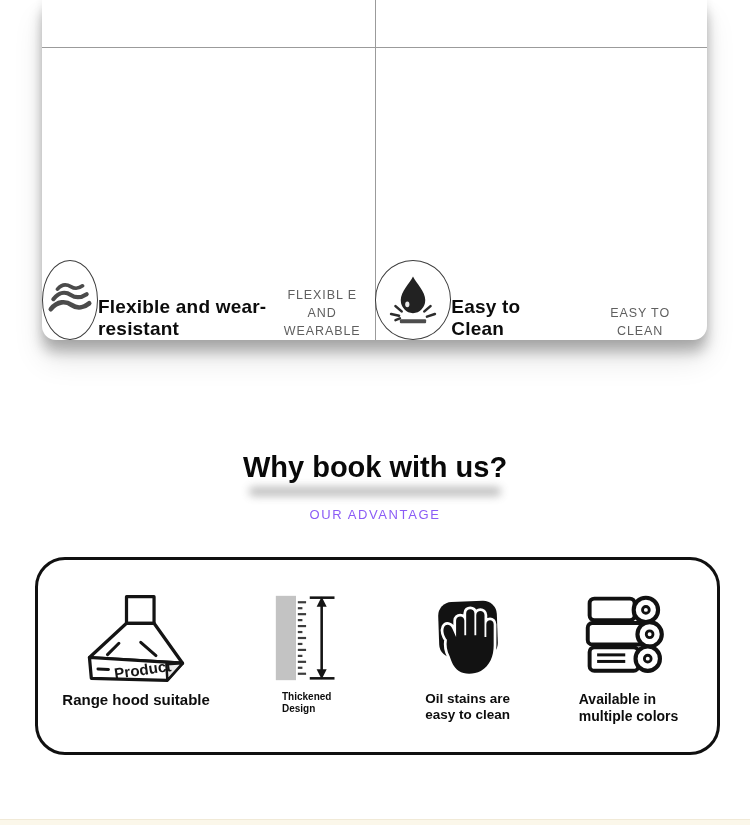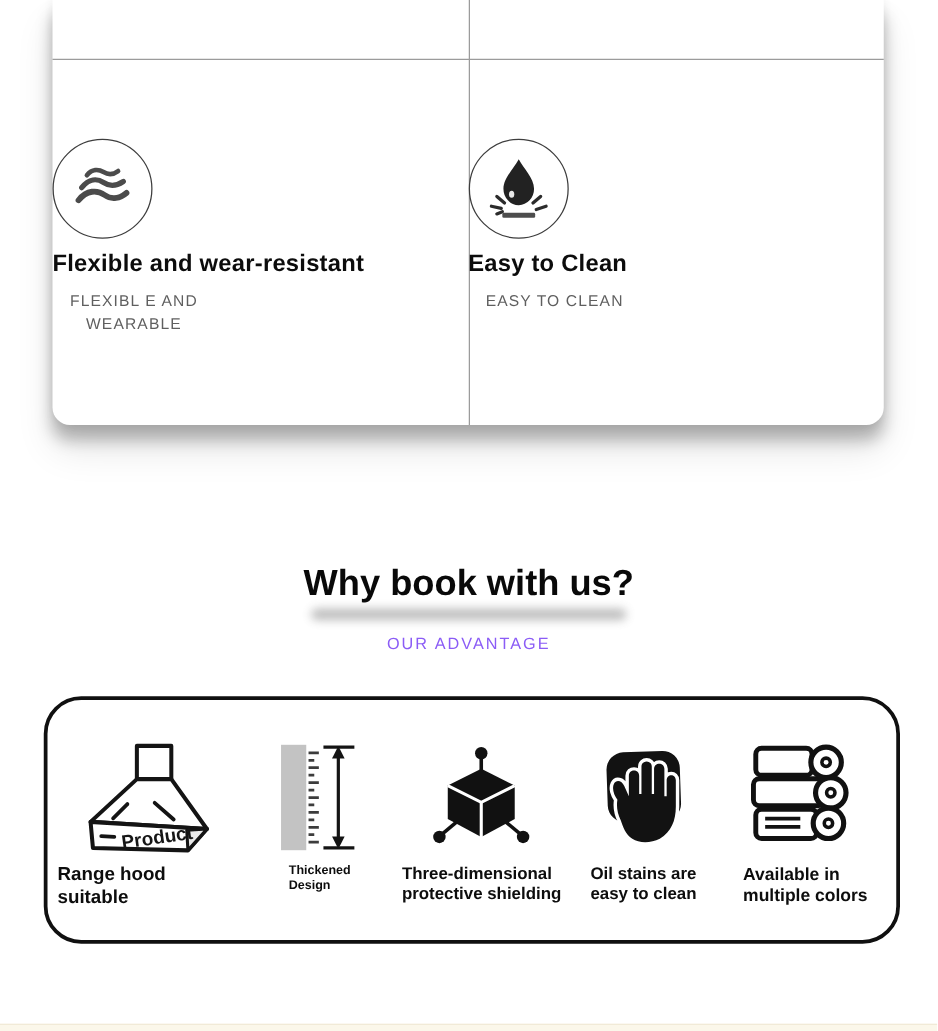--- a/index.html
+++ b/index.html
@@ -6,21 +6,21 @@
   .page{position:relative;width:750px;height:825px;background:#ffffff;overflow:hidden;
         font-family:"Liberation Sans",sans-serif;color:#0d0d0d;}
 
   
   .sheet{position:absolute;left:42px;top:0;width:665px;height:340px;background:#fff;
          border-radius:0 0 14px 14px;
          box-shadow:0 12px 13px rgba(0,0,0,.26),0 20px 30px rgba(0,0,0,.10),0 0 8px rgba(0,0,0,.07);}
   .vrule{position:absolute;left:50%;top:0;bottom:0;width:1.3px;background:#9b9b9b;}
   .hrule{position:absolute;top:47px;left:0;right:0;height:1.3px;background:#9b9b9b;}
   .cards-row{position:absolute;top:48px;left:0;right:0;bottom:0;display:flex;}
-  .card{flex:1;display:flex;flex-direction:column;align-items:flex-start;padding-top:63px;}
+  .card{flex:1;display:flex;flex-direction:row;align-items:flex-end;padding-top:63px;}
   .circle{width:78px;height:78px;border:1.6px solid #3d3d3d;border-radius:50%;
           display:flex;align-items:center;justify-content:center;background:#fff;}
   .card h3{margin:10px 0 0;font-size:19px;font-weight:700;color:#0c0c0c;letter-spacing:.2px;}
   .card .sub{margin:9px 14px 0;font-size:12.5px;color:#5f5f5f;letter-spacing:.9px;line-height:1.45;
              text-align:center;white-space:pre-line;}
 
   
   .why{position:absolute;top:451px;left:0;width:100%;text-align:center;}
   .why h2{margin:0;font-size:29px;font-weight:700;color:#090909;}
   .why-shadow{width:252px;height:9px;margin:3px auto 0;background:#6b6b6b;opacity:.45;
@@ -28,21 +28,21 @@
   .why-sub{margin-top:11px;font-size:13px;color:#8b5cf6;letter-spacing:1.6px;}
 
   
   .adv-box{position:absolute;left:35px;top:557px;width:685px;height:198px;
            border:3px solid #101010;border-radius:30px;box-sizing:border-box;
            display:flex;padding:0 8px;background:#fff;}
   .adv-col{flex:1;display:flex;flex-direction:column;align-items:center;padding-top:28px;}
   .adv-col.first{flex:1.12;}
   .icon-box{height:100px;display:flex;align-items:center;justify-content:center;}
   .adv-label{margin-top:3px;font-weight:700;color:#0d0d0d;line-height:1.2;
-             white-space:pre-line;text-align:left;}
+             white-space:pre-line;text-align:right;}
   .adv-label.size-l{font-size:15px;}
   .adv-label.size-m{font-size:10px;text-align:left;}
   .adv-label.size-s{font-size:13.5px;}
   .adv-label.size-m5{font-size:14px;text-align:left;}
 
   .bottom-strip{position:absolute;left:0;bottom:0;width:100%;height:5px;background:#fbf7ea;
                 border-top:1px solid #f1ead7;}
 </style>
 </head>
 <body>
@@ -144,41 +144,20 @@
             <line x1="52" y1="9" x2="52" y2="89"></line>
           </g>
           <path d="M52 4 L46.5 15 L57.5 15 Z" fill="#141414"></path>
           <path d="M52 94 L46.5 83 L57.5 83 Z" fill="#141414"></path>
         </svg>
       </div>
       <div class="adv-label size-m">Thickened
 Design</div>
     </div>
 
-    <div class="adv-col">
-      <div class="icon-box">
-        <svg viewBox="0 0 92 92" width="88" height="88" aria-hidden="true">
-          <g stroke="#111" stroke-width="3">
-            <line x1="46" y1="12" x2="46" y2="26"></line>
-            <line x1="14" y1="76" x2="26" y2="66"></line>
-            <line x1="78" y1="76" x2="66" y2="66"></line>
-          </g>
-          <circle cx="46" cy="9" r="5.2" fill="#111"></circle>
-          <circle cx="11" cy="79" r="5.2" fill="#111"></circle>
-          <circle cx="81" cy="79" r="5.2" fill="#111"></circle>
-          <path d="M46 22 L74 36 L74 64 L46 79 L18 64 L18 36 Z" fill="#111"></path>
-          <g stroke="#fff" stroke-width="2.6" fill="none">
-            <path d="M18 36 L46 50 L74 36"></path>
-            <path d="M46 50 L46 79"></path>
-          </g>
-        </svg>
-      </div>
-      <div class="adv-label size-s">Three-dimensional
-protective shielding</div>
-    </div>
 
     <div class="adv-col">
       <div class="icon-box">
         <svg viewBox="0 0 96 96" width="88" height="90" aria-hidden="true">
           <rect x="16" y="8" width="64" height="61" rx="15" fill="#121212" transform="rotate(-2 48 38)"></rect>
           <path d="M28 68 C25 62 24 56 25 50 C22 46 20 40 22 36 C24 32 29 33 31 38 L35 47 L35 29 C35 23 44 23 44 29 L44 45 L46 45 L46 21 C46 15 55 15 55 21 L55 45 L57 45 L57 23 C57 17 66 17 66 23 L66 47 L68 47 L68 33 C68 27 76 27 76 33 L76 56 C76 68 72 78 62 84 C54 88 44 88 38 84 C32 80 30 74 28 68 Z" fill="none" stroke="#fff" stroke-width="6" stroke-linejoin="round"></path>
           <path d="M28 68 C25 62 24 56 25 50 C22 46 20 40 22 36 C24 32 29 33 31 38 L35 47 L35 29 C35 23 44 23 44 29 L44 45 L46 45 L46 21 C46 15 55 15 55 21 L55 45 L57 45 L57 23 C57 17 66 17 66 23 L66 47 L68 47 L68 33 C68 27 76 27 76 33 L76 56 C76 68 72 78 62 84 C54 88 44 88 38 84 C32 80 30 74 28 68 Z" fill="#121212"></path>
         </svg>
       </div>
       <div class="adv-label size-s">Oil stains are

